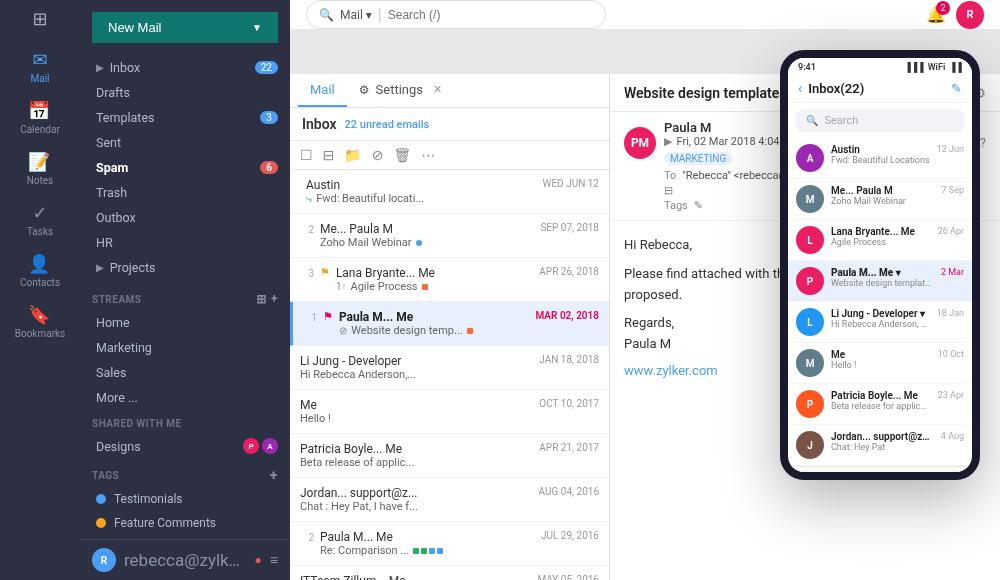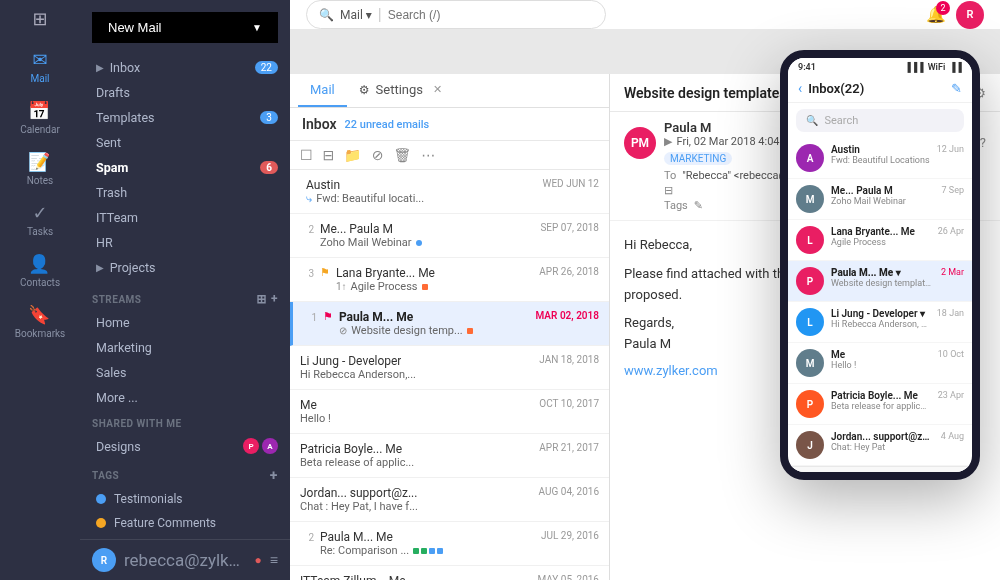--- a/index.html
+++ b/index.html
@@ -36,21 +36,21 @@
     .main-sidebar {
       width: 210px;
       background: #2d3043;
       display: flex;
       flex-direction: column;
       padding: 0;
       flex-shrink: 0;
       overflow-y: auto;
     }
     .new-mail-btn {
-      background: #000000;
+      background: #0f766e;
       color: white;
       border: none;
       border-radius: 0;
       padding: 8px 16px;
       margin: 12px 12px 8px;
       font-size: 13px;
       cursor: pointer;
       display: flex;
       align-items: center;
       justify-content: space-between;
@@ -414,21 +414,21 @@
       </div>
       <span class="badge spam">6</span>
     </div>
     <div class="sidebar-item">
       <div class="left">
         <span>Trash</span>
       </div>
     </div>
     <div class="sidebar-item">
       <div class="left">
-        <span>ITTeam</span>
+        <span>Outbox</span>
       </div>
     </div>
     <div class="sidebar-item">
       <div class="left">
         <span>HR</span>
       </div>
     </div>
     <div class="sidebar-item">
       <div class="left">
         <span class="arrow">▶</span>

